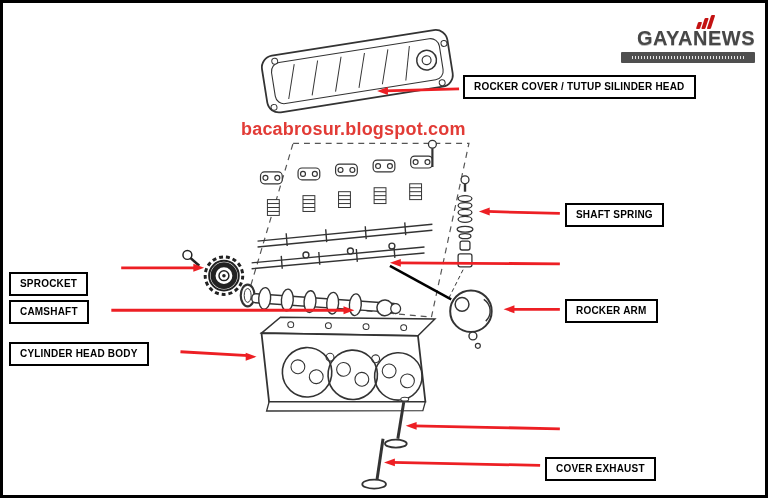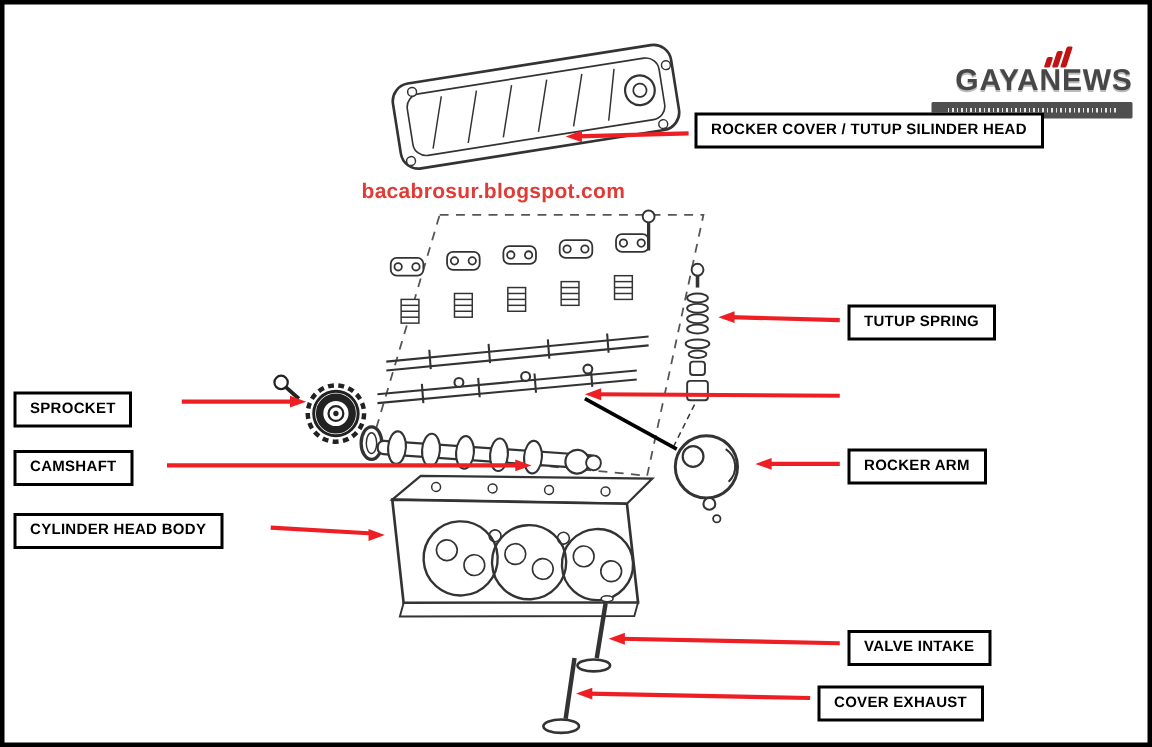--- a/index.html
+++ b/index.html
@@ -10,23 +10,23 @@
     font-family:"Liberation Sans",sans-serif;
   }
   .overlay{position:absolute;left:0;top:0;width:762px;height:492px;pointer-events:none;}
   .label-box{
     position:absolute;background:#fff;border:2px solid #000;color:#000;
     font-weight:bold;font-size:10px;letter-spacing:.2px;
     padding:4px 9px;white-space:nowrap;line-height:1.2;z-index:5;
   }
   .watermark{
     position:absolute;left:238px;top:116px;z-index:4;
-    color:#e23b36;font-weight:bold;font-size:14px;letter-spacing:.2px;
-  }
-  .logo{position:absolute;top:24px;right:10px;width:134px;text-align:right;z-index:4;}
+    color:#e23b36;font-weight:bold;font-size:18px;letter-spacing:.2px;
+  }
+  .logo{position:absolute;top:8px;right:10px;width:134px;text-align:right;z-index:4;}
   .logo-accent{height:16px;position:relative;}
   .logo-accent i{
     display:inline-block;background:#c31212;width:4px;margin-left:2px;
     transform:skewX(-18deg);vertical-align:bottom;border-radius:1px;
   }
   .logo-accent i:nth-child(1){height:7px;}
   .logo-accent i:nth-child(2){height:11px;}
   .logo-accent i:nth-child(3){height:14px;}
   .logo-accent{padding-right:42px;box-sizing:border-box;}
   .logo-title{
@@ -238,21 +238,20 @@
 
   <div class="watermark">bacabrosur.blogspot.com</div>
 
   <div class="logo">
     <div class="logo-accent"><i></i><i></i><i></i></div>
     <div class="logo-title">GAYANEWS</div>
     <div class="logo-bar"></div>
   </div>
 
   <div class="label-box" style="left:460px;top:72px;">ROCKER COVER / TUTUP SILINDER HEAD</div>
-  <div class="label-box" style="left:562px;top:200px;">TUTUP SPRING</div>
+  <div class="label-box" style="left:562px;top:200px;">SHAFT SPRING</div>
   <div class="label-box" style="left:562px;top:296px;">ROCKER ARM</div>
-  <div class="label-box" style="left:6px;top:258px;">SPROCKET</div>
+  <div class="label-box" style="left:6px;top:269px;">SPROCKET</div>
   <div class="label-box" style="left:6px;top:297px;">CAMSHAFT</div>
   <div class="label-box" style="left:6px;top:339px;text-align:right;">CYLINDER HEAD BODY</div>
-  <div class="label-box" style="left:562px;top:417px;">VALVE INTAKE</div>
   <div class="label-box" style="left:542px;top:454px;">COVER EXHAUST</div>
 
 </div>
 
 </body></html>

